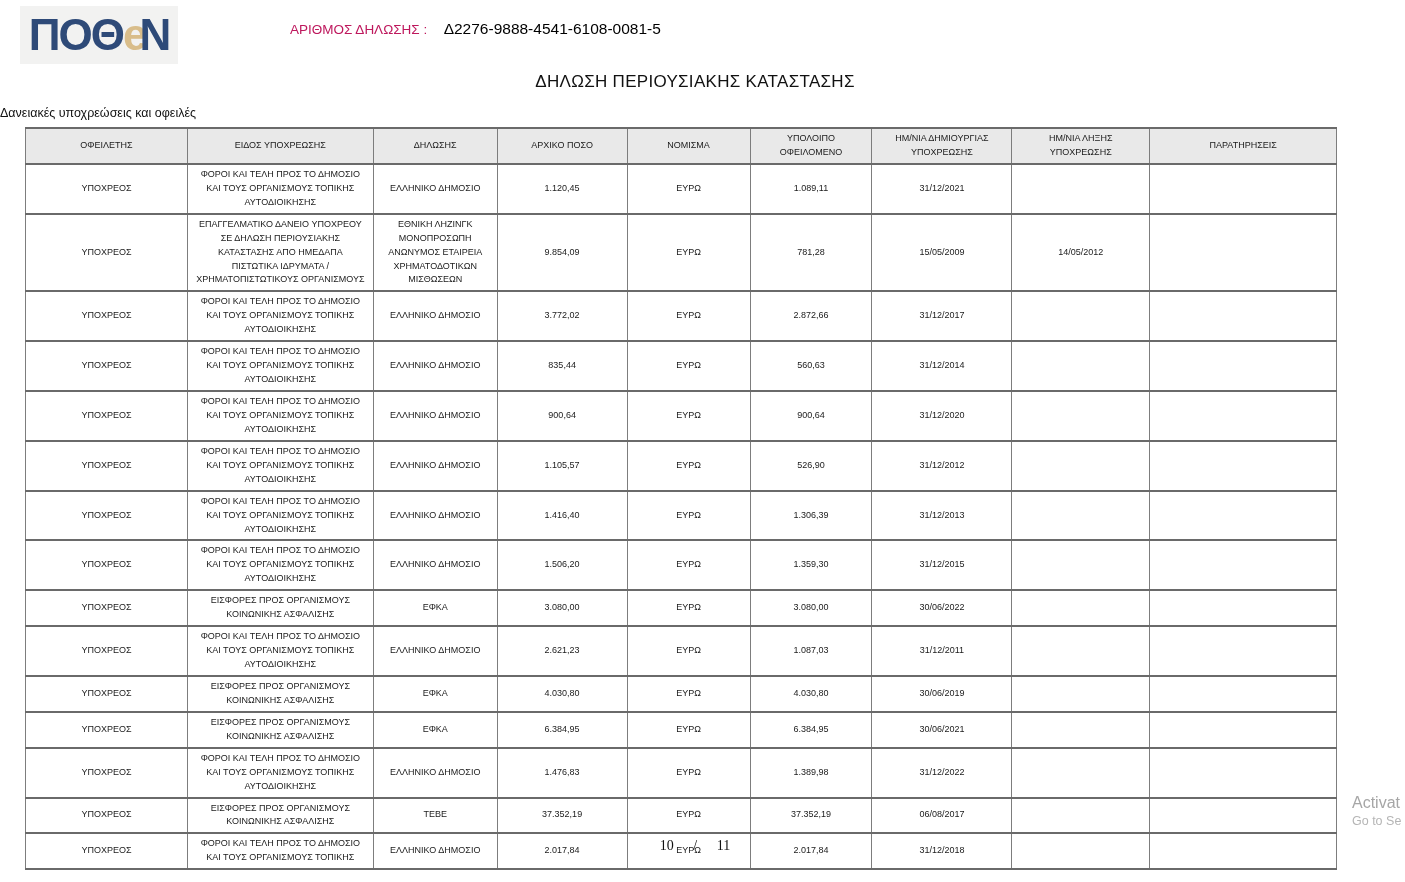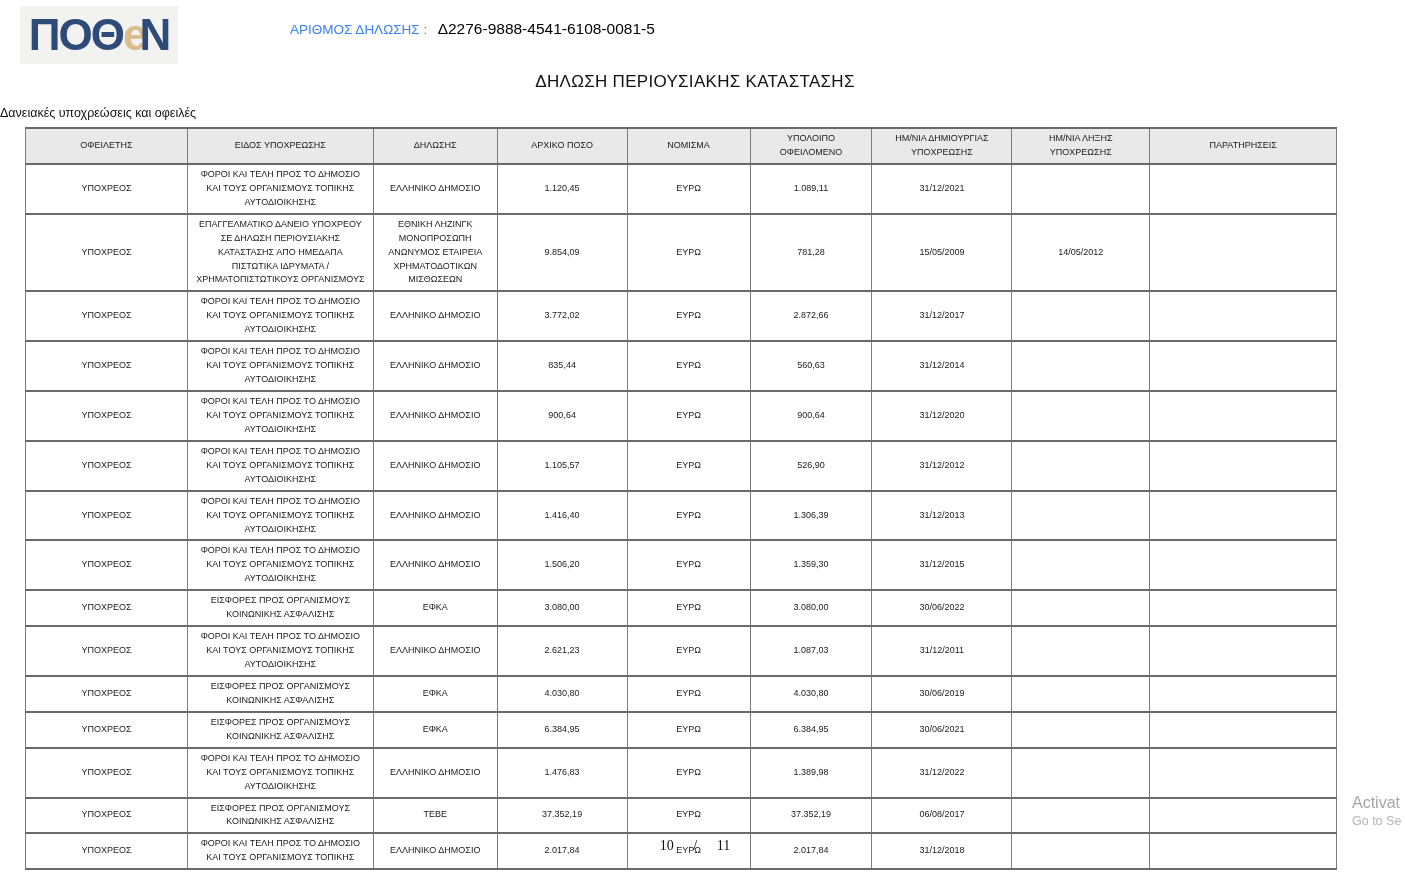--- a/index.html
+++ b/index.html
@@ -29,22 +29,22 @@
     line-height: 1;
   }
   .logo-navy { color: #2e4a78; }
   .logo-tan  { color: #d9bd8a; margin-right: -6px; }
 
   .decl-line {
     position: absolute;
     left: 290px; top: 20px;
     white-space: nowrap;
   }
-  .decl-label { font-size: 13.5px; color: #3b82f6; }
-  .decl-number { font-size: 15.5px; font-weight: 500; color: #000; margin-left: 6px; }
+  .decl-label { font-size: 13.5px; color: #be185d; }
+  .decl-number { font-size: 15.5px; font-weight: 500; color: #000; margin-left: 12px; }
 
   
   .main-title {
     position: absolute;
     left: 0; top: 72px; width: 1390px;
     text-align: center;
     font-size: 17px;
     color: #111;
     letter-spacing: 0.3px;
   }

